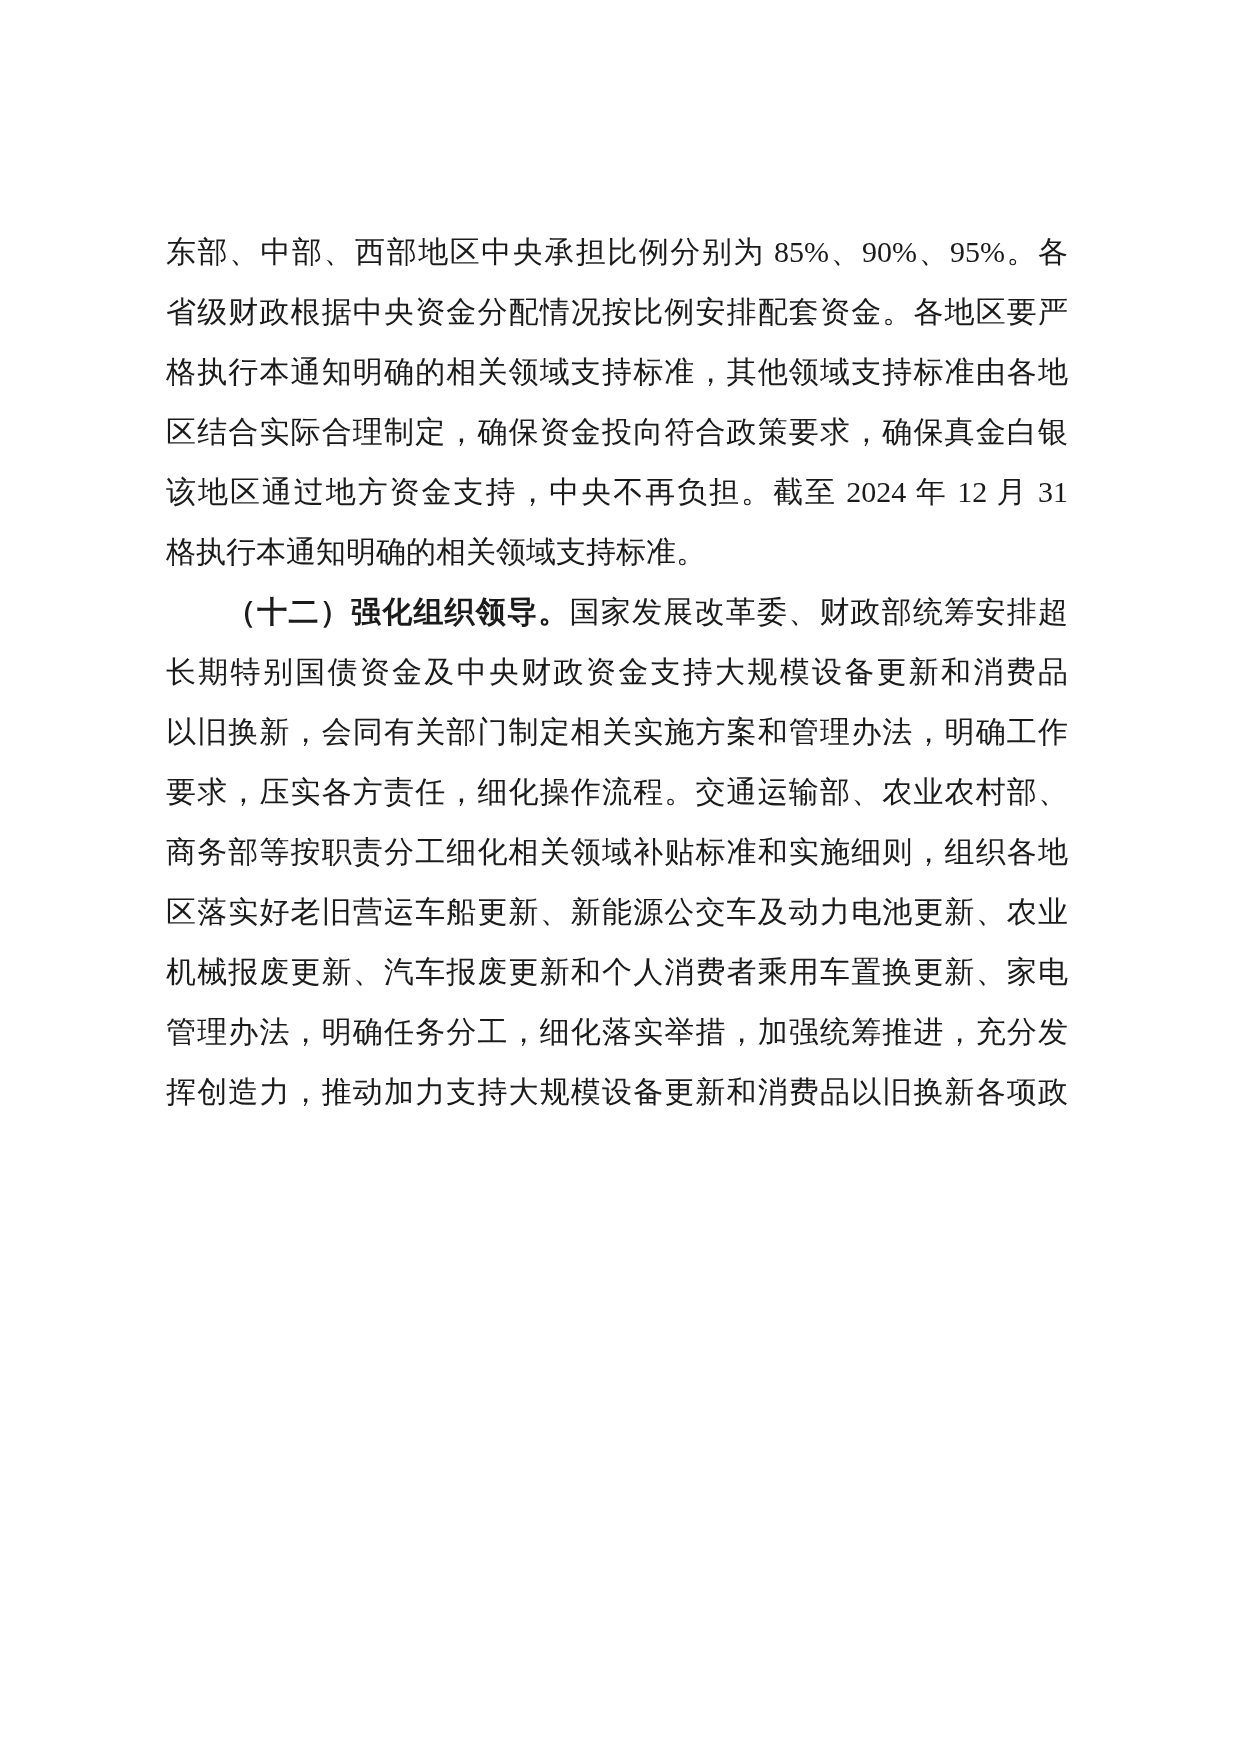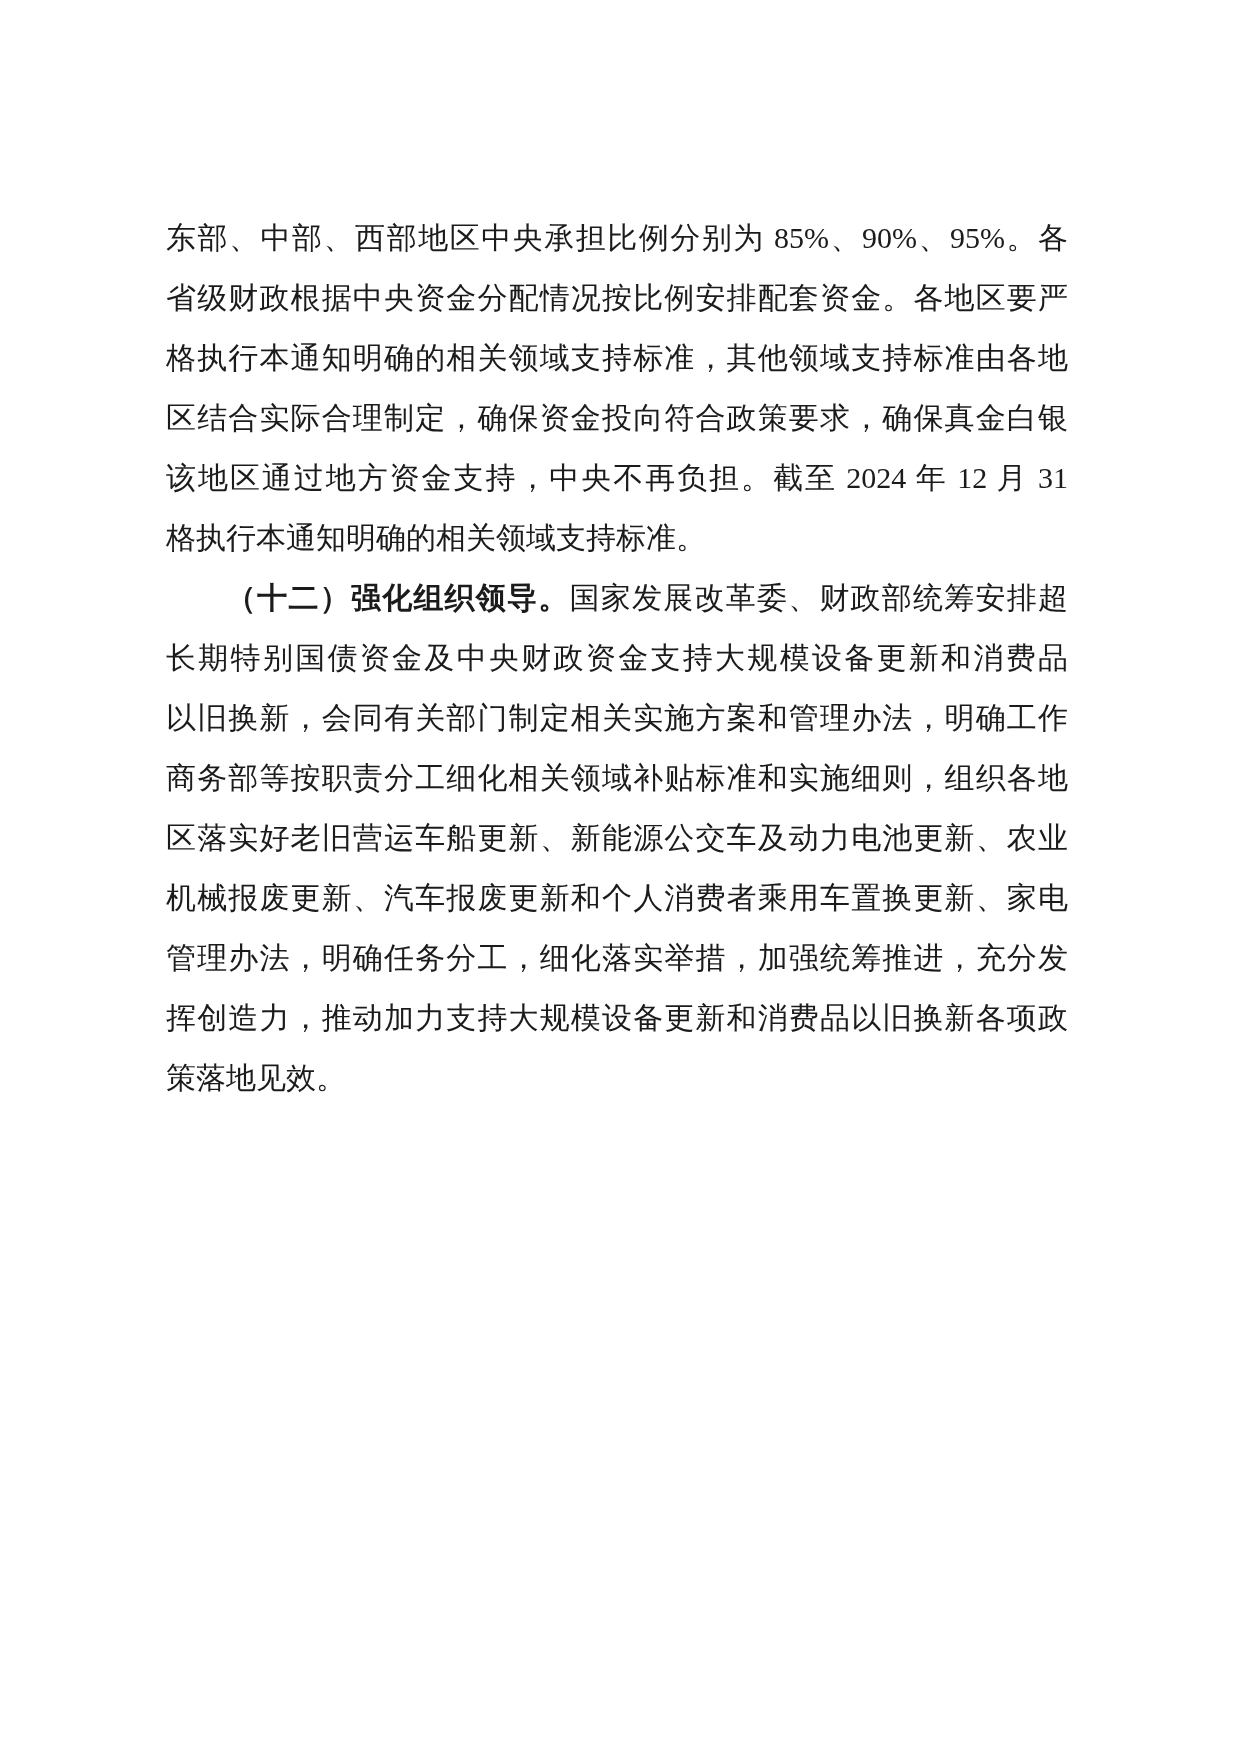--- a/index.html
+++ b/index.html
@@ -11,21 +11,21 @@
     position: relative;
     width: 1240px;
     height: 1754px;
     background: #ffffff;
     overflow: hidden;
     font-family: "Liberation Serif", "DejaVu Serif", serif;
   }
   .doc-body {
     position: absolute;
     left: 166px;
-    top: 208px;
+    top: 222px;
     width: 902px;
     color: #1b1b1b;
     font-size: 30px;
     line-height: 60px;
   }
   .paragraph {
     margin: 0;
     padding: 0;
   }
   .line {
@@ -55,21 +55,21 @@
         <div class="line"><span>省级财政根据中央资金分配情况按比例安排配套资金。各地区要严</span></div>
         <div class="line"><span>格执行本通知明确的相关领域支持标准，其他领域支持标准由各地</span></div>
         <div class="line"><span>区结合实际合理制定，确保资金投向符合政策要求，确保真金白银</span></div>
         <div class="line"><span>该地区通过地方资金支持，中央不再负担。截至 2024 年 12 月 31</span></div>
         <div class="line last"><span>格执行本通知明确的相关领域支持标准。</span></div>
       </div>
       <div class="paragraph">
         <div class="line indent"><span class="bold">（十二）强化组织领导。</span><span>国家发展改革委、财政部统筹安排超</span></div>
         <div class="line"><span>长期特别国债资金及中央财政资金支持大规模设备更新和消费品</span></div>
         <div class="line"><span>以旧换新，会同有关部门制定相关实施方案和管理办法，明确工作</span></div>
+        <div class="line"><span>要求，压实各方责任，细化操作流程。交通运输部、农业农村部、</span></div>
         <div class="line"><span>商务部等按职责分工细化相关领域补贴标准和实施细则，组织各地</span></div>
         <div class="line"><span>区落实好老旧营运车船更新、新能源公交车及动力电池更新、农业</span></div>
         <div class="line"><span>机械报废更新、汽车报废更新和个人消费者乘用车置换更新、家电</span></div>
         <div class="line"><span>管理办法，明确任务分工，细化落实举措，加强统筹推进，充分发</span></div>
         <div class="line"><span>挥创造力，推动加力支持大规模设备更新和消费品以旧换新各项政</span></div>
-        <div class="line last"><span>策落地见效。</span></div>
       </div>
     </div>
 </div>
 
 </body></html>

